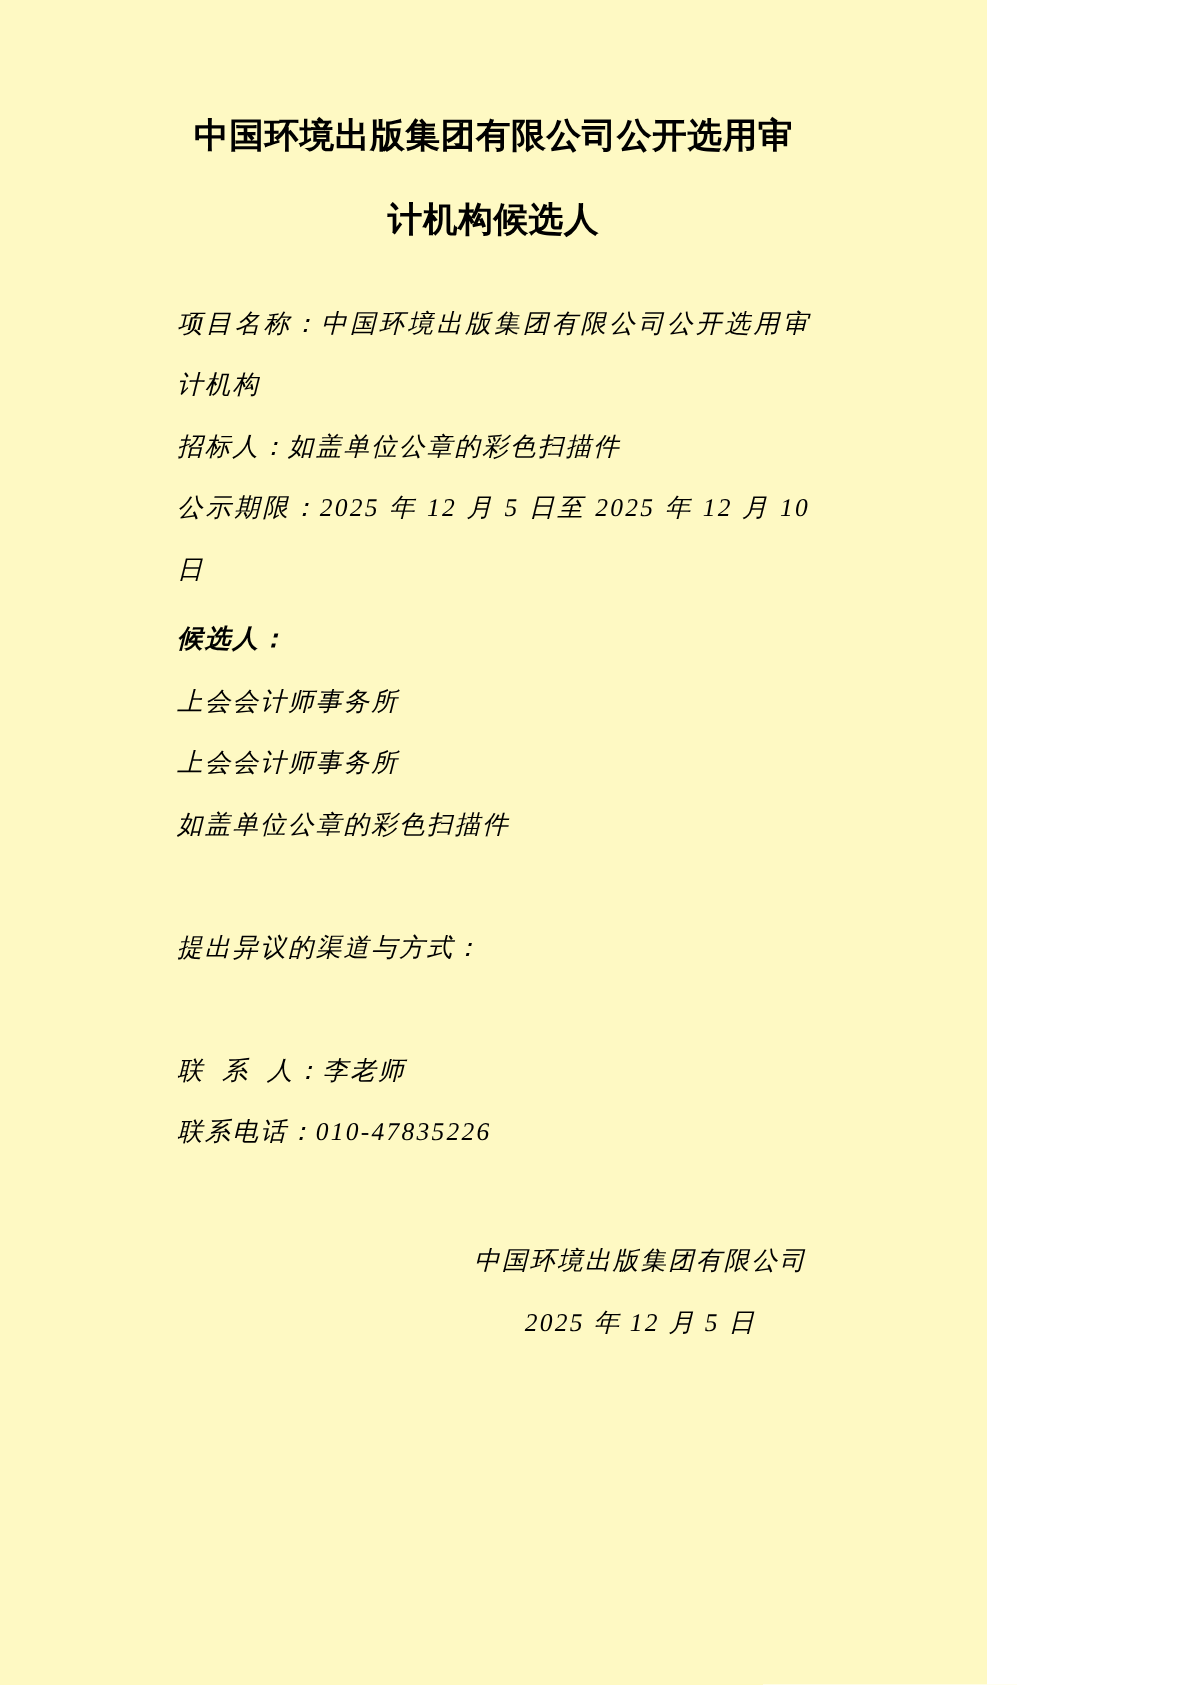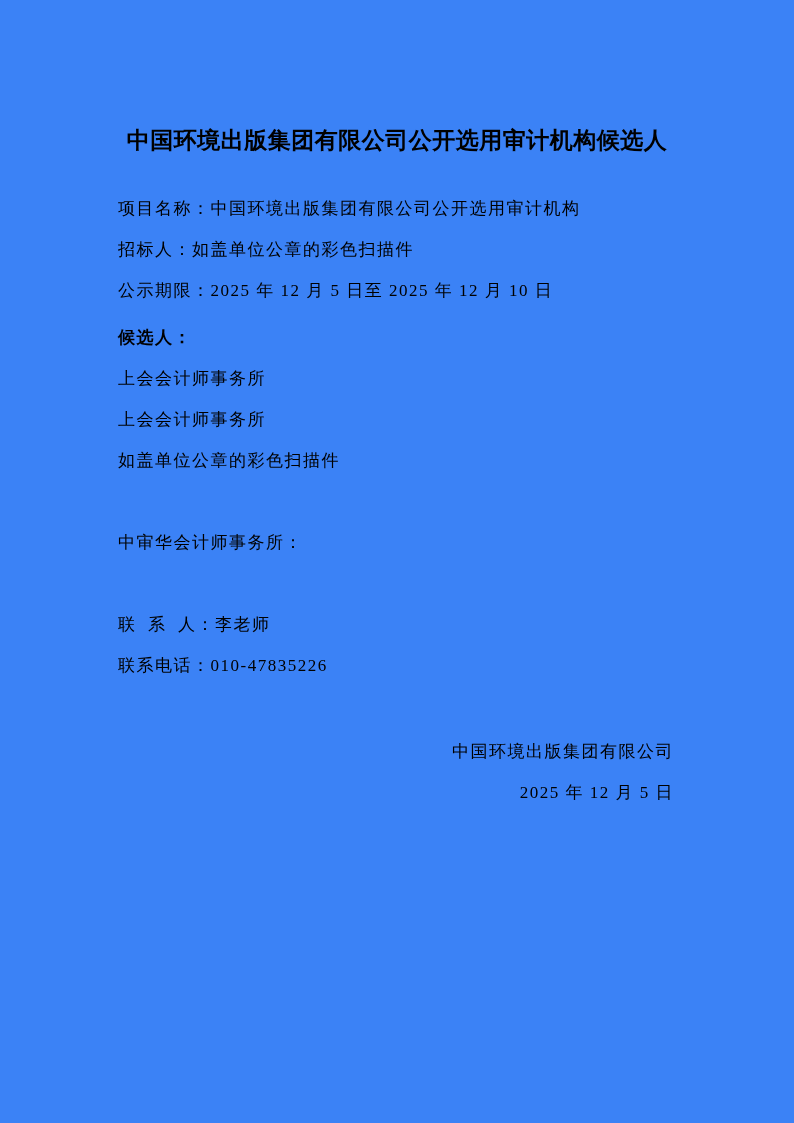--- a/index.html
+++ b/index.html
@@ -2,40 +2,40 @@
 <html lang="zh"><head>
 <meta charset="utf-8">
 <style>
   html, body {
     margin: 0;
     padding: 0;
     background: #ffffff;
   }
   .page {
     position: relative;
-    width: 794px;
+    width: 658px;
     height: 1123px;
     box-sizing: border-box;
-    padding: 112px 118px 0 118px;
-    background: #3b82f6;
+    padding: 63px 118px 0 118px;
+    background: #fef9c3;
     color: #000000;
     font-family: "Liberation Serif", "DejaVu Serif", serif;
     overflow: hidden;
   }
   .title {
     margin: 0;
     font-family: "DejaVu Sans", "Liberation Sans", sans-serif;
     font-weight: bold;
     font-size: 23px;
     line-height: 56px;
     letter-spacing: 0.5px;
     text-align: center;
   }
   .title-line { display: block; }
-  .content { margin-top: 20px; }
+  .content { margin-top: 20px; font-style: italic; }
   .content p {
     margin: 0;
     font-size: 17px;
     line-height: 41px;
     letter-spacing: 1.5px;
     text-align: justify;
   }
   .heading-bold {
     font-family: "DejaVu Sans", "Liberation Sans", sans-serif;
     font-weight: bold;
@@ -43,21 +43,21 @@
   }
   .pre { white-space: pre-wrap; }
   .spacer { height: 41px; }
   .signature {
     margin-top: 4px;
     margin-left: auto;
     margin-right: 2px;
     width: max-content;
   }
   .signature p {
-    text-align: right;
+    text-align: center;
   }
 </style>
 </head>
 <body>
 
 <div class="page">
 
   <h1 class="title">
     <span class="title-line">中国环境出版集团有限公司公开选用审计机构候选人</span>
   </h1>
@@ -68,21 +68,21 @@
     <p>招标人：如盖单位公章的彩色扫描件</p>
     <p>公示期限：2025 年 12 月 5 日至 2025 年 12 月 10 日</p>
 
     <p class="heading-bold">候选人：</p>
     <p>上会会计师事务所</p>
     <p>上会会计师事务所</p>
     <p>如盖单位公章的彩色扫描件</p>
 
     <div class="spacer"></div>
 
-    <p>中审华会计师事务所：</p>
+    <p>提出异议的渠道与方式：</p>
 
     <div class="spacer"></div>
 
     <p class="pre">联  系  人：李老师</p>
     <p>联系电话：010-47835226</p>
 
     <div class="spacer"></div>
 
     <div class="signature">
       <p>中国环境出版集团有限公司</p>

